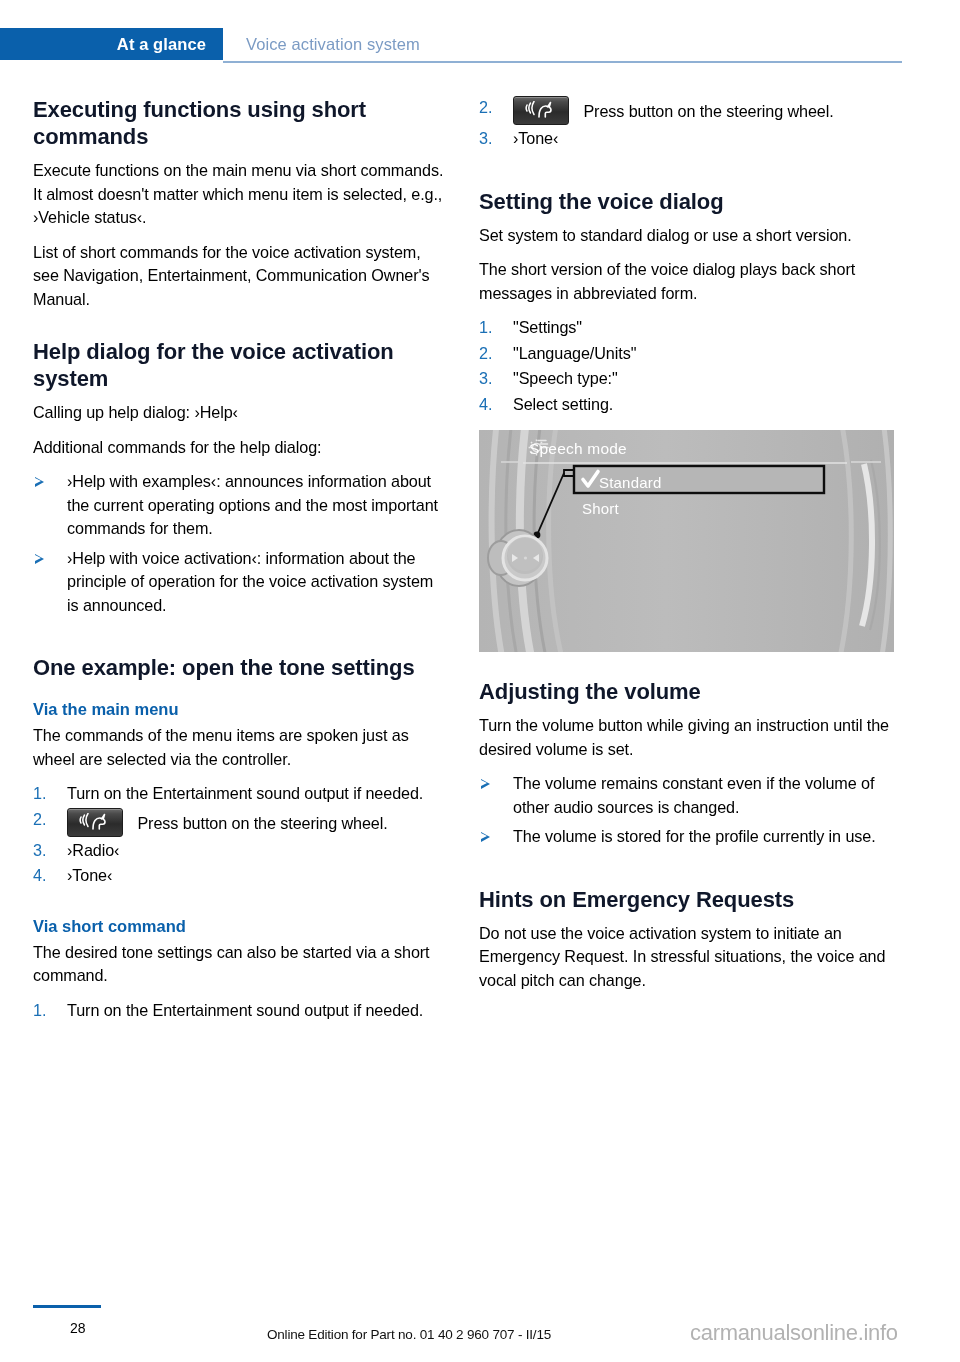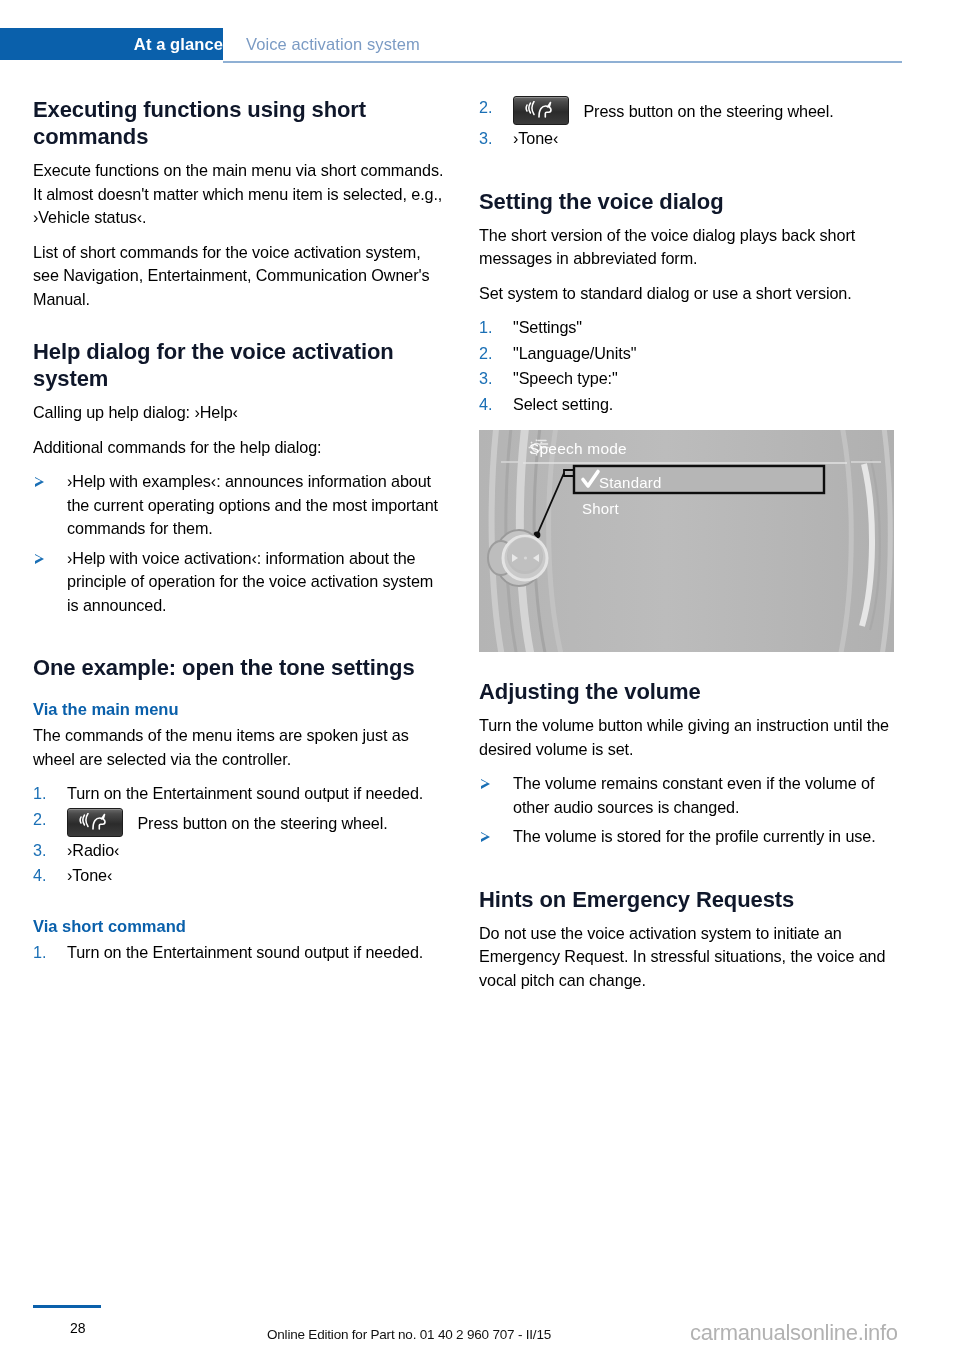--- a/index.html
+++ b/index.html
@@ -29,20 +29,21 @@
     left: 0;
     top: 0;
     width: 223px;
     height: 32px;
     background: #0a60ab;
     color: #ffffff;
     font-size: 16.5px;
     font-weight: bold;
     line-height: 32px;
     text-align: right;
+    padding-right: 17px;
     box-sizing: border-box;
     letter-spacing: 0.1px;
   }
   .header-tab-secondary {
     position: absolute;
     left: 246px;
     top: 0;
     height: 32px;
     color: #7b9bc4;
     font-size: 16.5px;
@@ -293,20 +294,21 @@
     </li>
     <li>
       <span class="num">4.</span>
       <span>›Tone‹</span>
     </li>
   </ol>
 
   <div class="spacer-md"></div>
 
   <h2 class="sub-title">Via short command</h2>
+  <p class="para">The desired tone settings can also be started via a short command.</p>
 
   <ol class="steps">
     <li>
       <span class="num">1.</span>
       <span>Turn on the Entertainment sound output if needed.</span>
     </li>
   </ol>
 </div>
 
 <div class="col col-right">
@@ -330,22 +332,22 @@
     </li>
     <li>
       <span class="num">3.</span>
       <span>›Tone‹</span>
     </li>
   </ol>
 
   <div class="spacer-lg"></div>
 
   <h1 class="sec-title">Setting the voice dialog</h1>
+  <p class="para">Set system to standard dialog or use a short version.</p>
   <p class="para">The short version of the voice dialog plays back short messages in abbreviated form.</p>
-  <p class="para">Set system to standard dialog or use a short version.</p>
 
   <ol class="steps">
     <li>
       <span class="num">1.</span>
       <span>"Settings"</span>
     </li>
     <li>
       <span class="num">2.</span>
       <span>"Language/Units"</span>
     </li>

